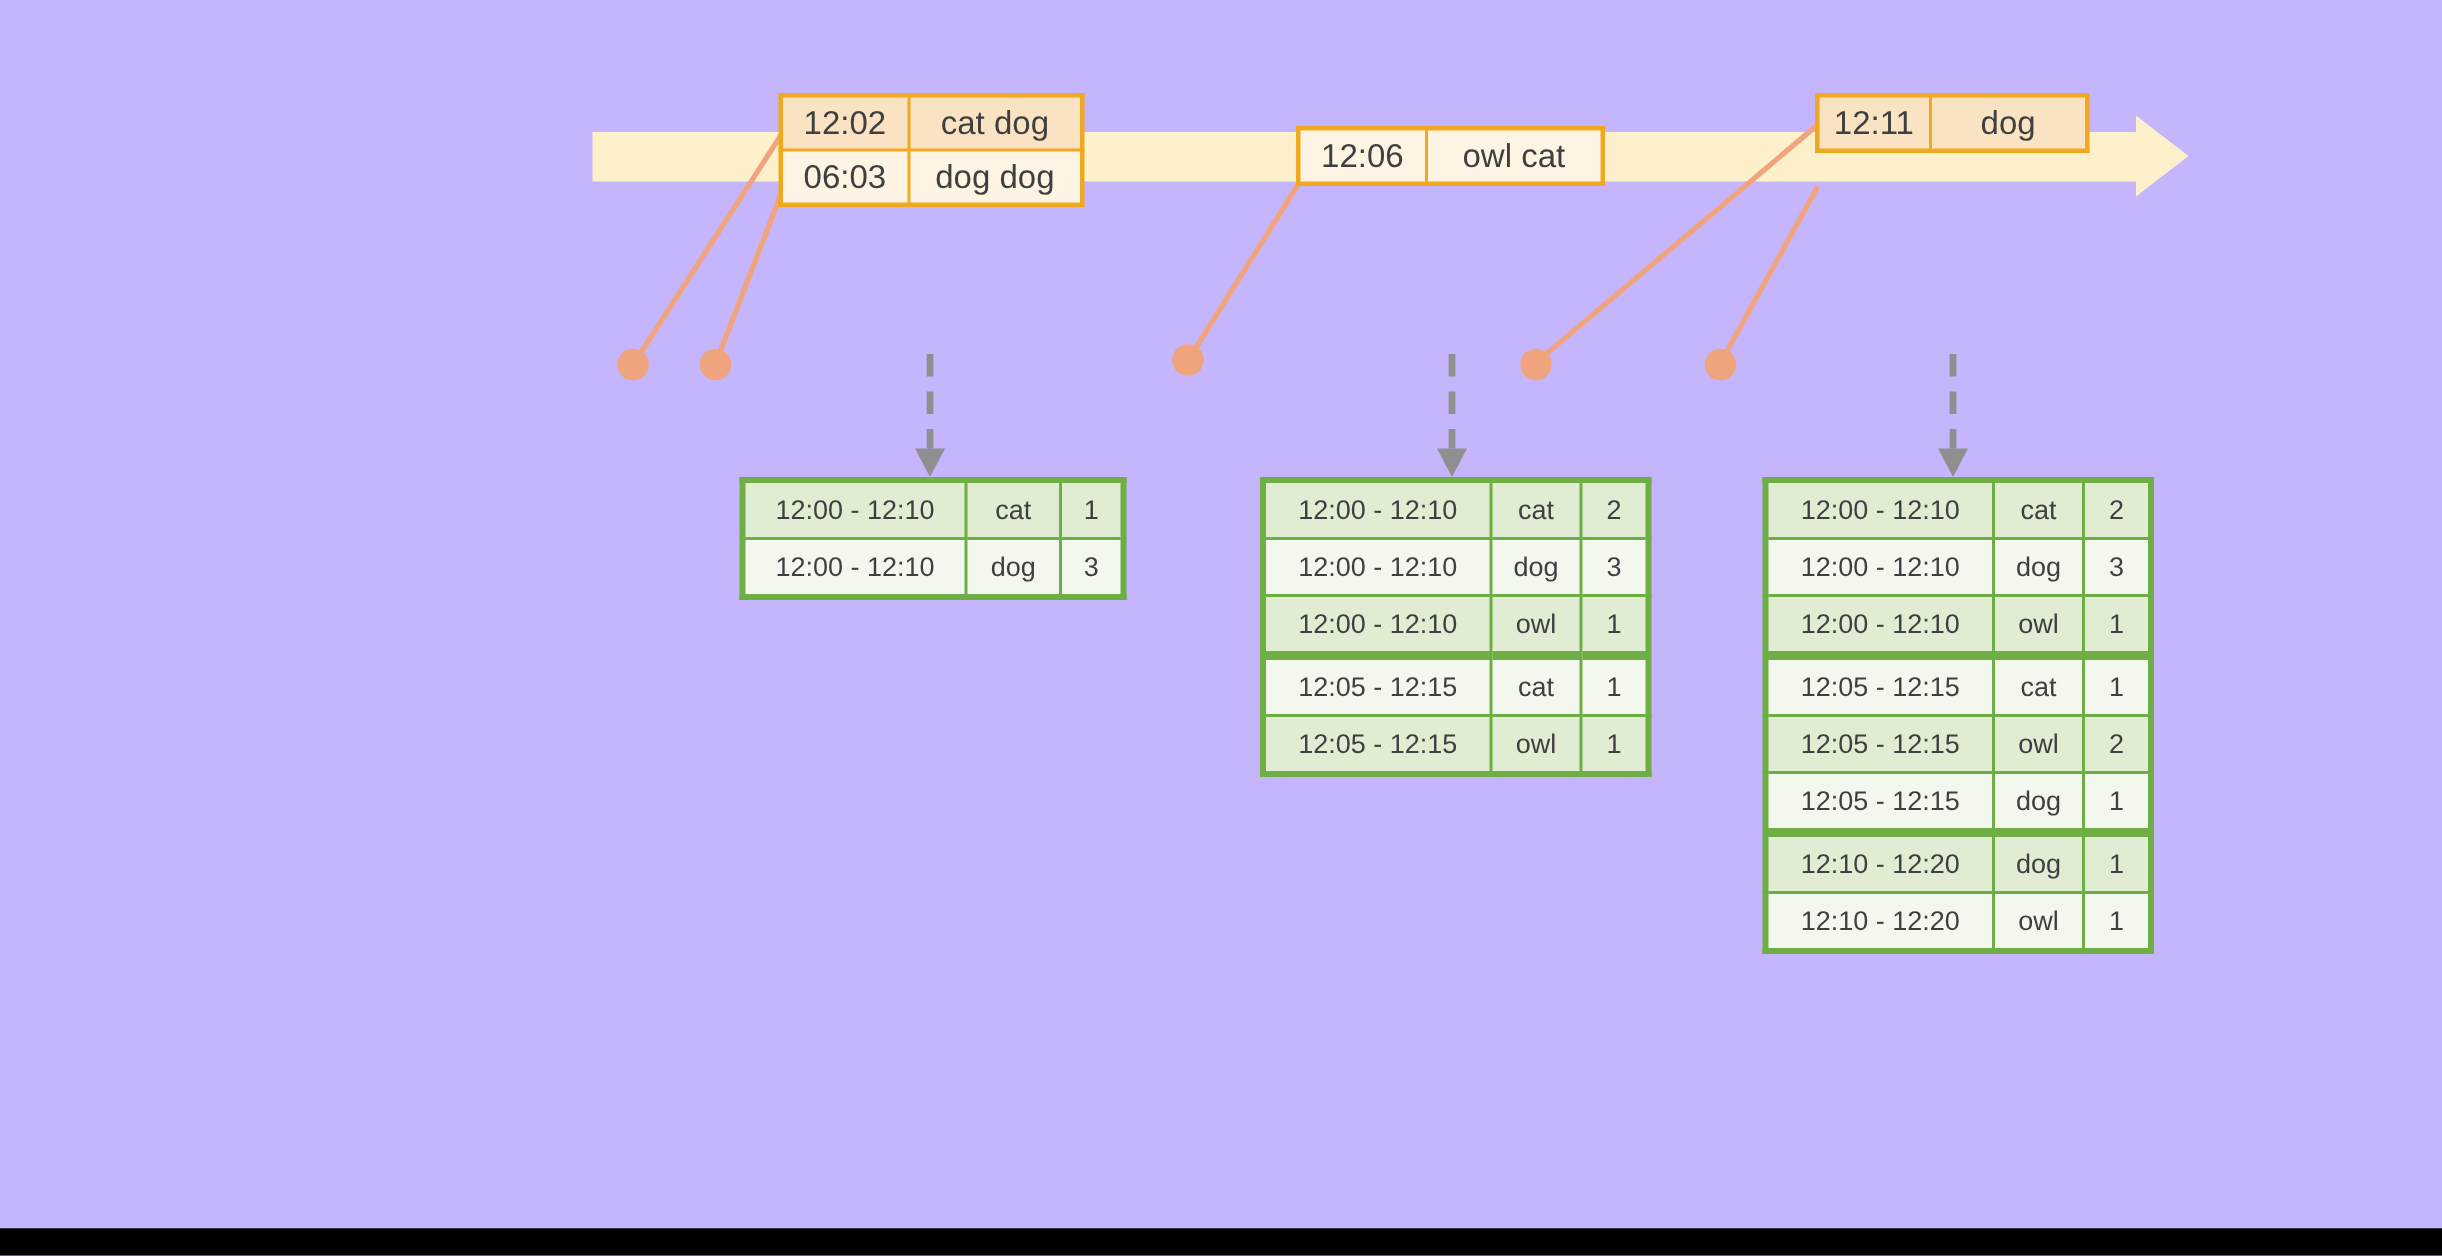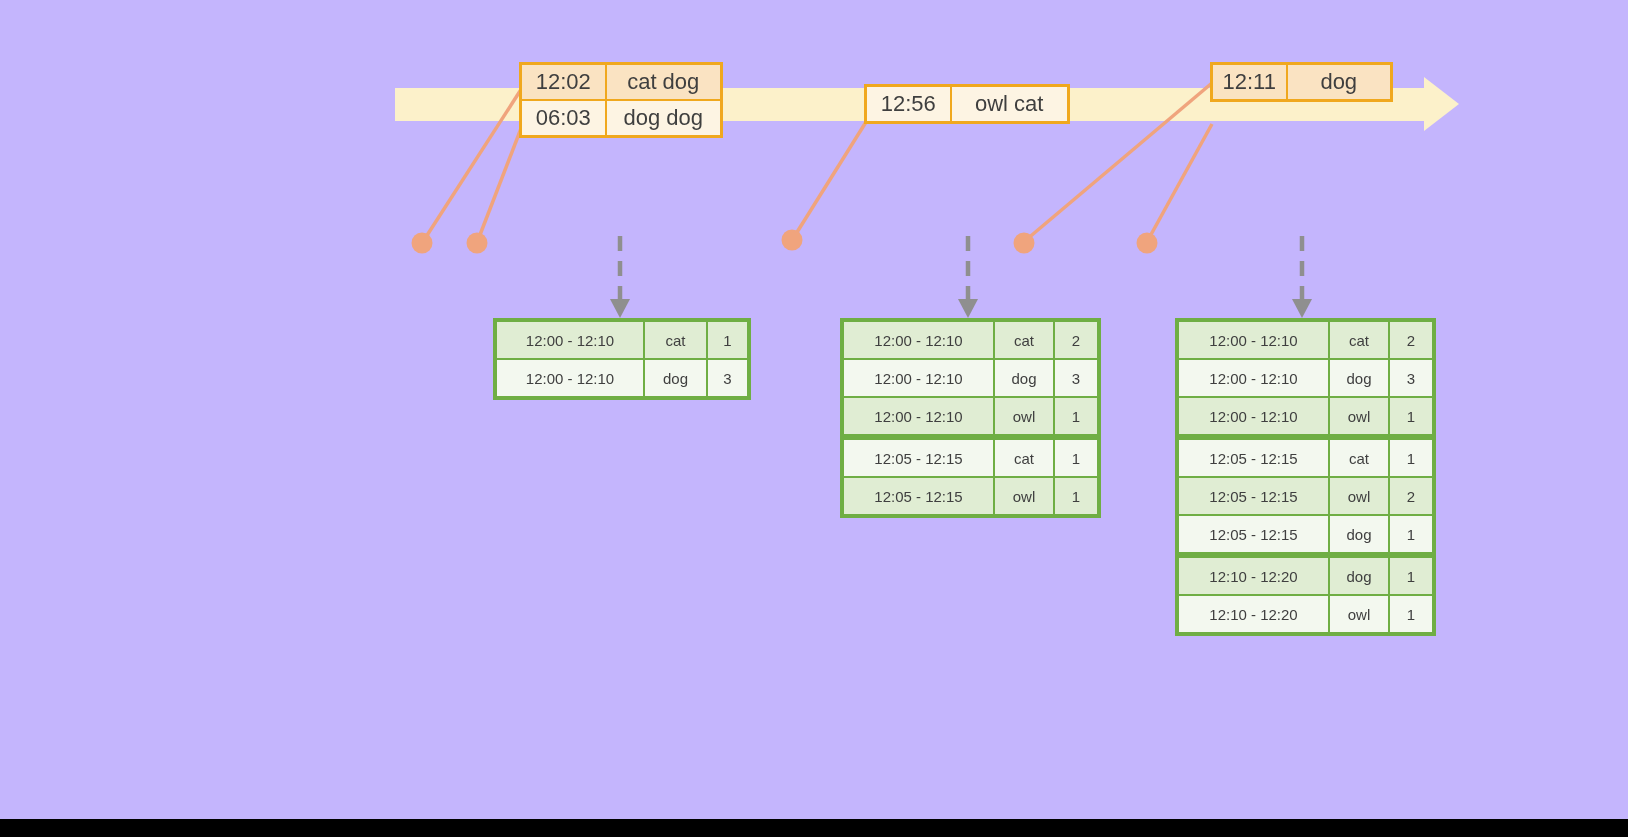--- a/index.html
+++ b/index.html
@@ -31,21 +31,21 @@
     height: 34px; padding: 0 4px;
   }
   table.event tr.dark td  { background: #FAE3C2; }
   table.event tr.light td { background: #FDF4E3; }
   #e1 { left: 519px; top: 62px; }
   #e2 { left: 864px; top: 84px; }
   #e3 { left: 1210px; top: 62px; }
   
   table.result {
     position: absolute; border-collapse: collapse;
-    border: 4px solid #6FAE44; font-size: 15px;
+    border: 4px solid #6FAE44; font-size: 18px;
   }
   table.result td {
     border: 2px solid #6FAE44; text-align: center; vertical-align: middle;
     height: 36px; padding: 0 4px;
   }
   table.result tr.rg td { background: #E0EDD3; }
   table.result tr.rw td { background: #F3F8EF; }
   table.result tr.grp td { border-top: 6px solid #6FAE44; }
   #g1 { left: 493px; top: 318px; }
   #g2 { left: 840px; top: 318px; }
@@ -99,21 +99,21 @@
   </tbody>
     </table>
 
   <table class="event" id="e2">
     <colgroup>
         <col style="width:85px">
         <col style="width:118px">
       </colgroup>
     <tbody>
         <tr class="light">
-      <td>12:56</td>
+      <td>12:06</td>
       <td>owl cat</td>
     </tr>
   </tbody>
     </table>
 
   <table class="event" id="e3">
     <colgroup>
         <col style="width:75px">
         <col style="width:105px">
       </colgroup>

